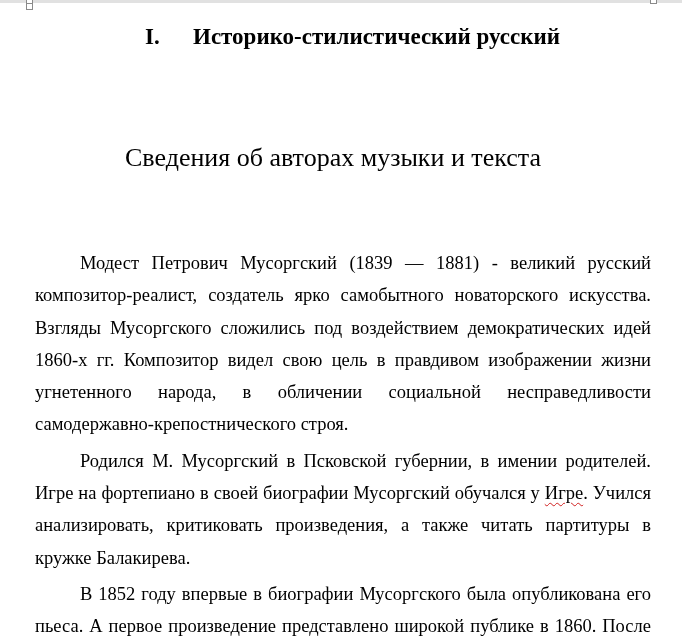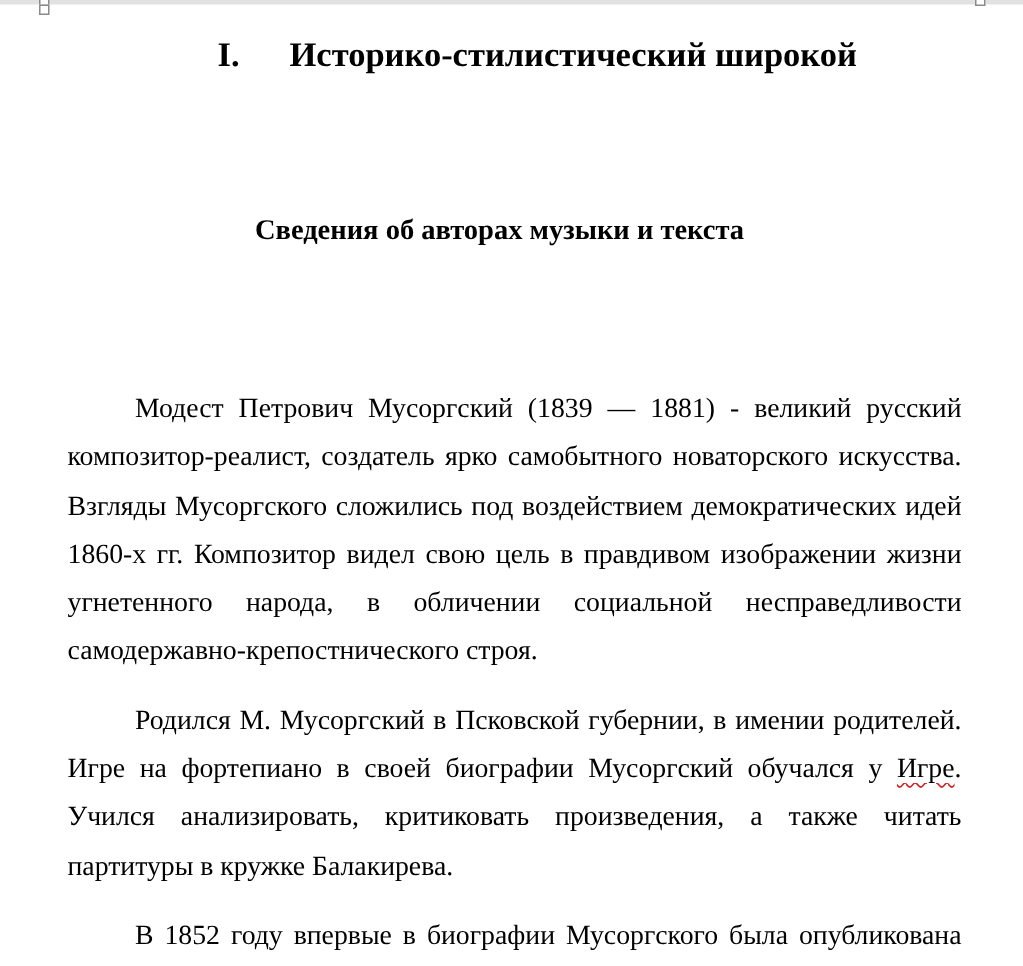--- a/index.html
+++ b/index.html
@@ -22,44 +22,44 @@
   .handle.left2 { left: 26px; top: 3px; }
   .handle.right { left: 650px; top: -3px; }
   .page { position: absolute; left: 31px; top: 0; width: 624px; }
   .h1 {
     position: absolute; top: 24px; left: 114px;
     font-weight: bold; font-size: 23px; white-space: nowrap;
   }
   .h1 .num { display: inline-block; width: 48px; }
   .h2 {
     position: absolute; top: 143px; left: 0; width: 604px; text-align: center;
-    font-weight: bold; font-size: 19px; white-space: nowrap;
+    font-weight: normal; font-size: 26px; white-space: nowrap;
   }
   .body-text {
     position: absolute; top: 243px; left: 0; width: 624px;
     font-size: 18.5px; line-height: 32.3px;
   }
-  .para { margin: 14px; text-align: justify; text-indent: 45px; }
+  .para { margin: 4px; text-align: justify; text-indent: 45px; }
   .spell {
     text-decoration: underline wavy #d02020;
     text-decoration-thickness: 1px;
     text-underline-offset: 3px;
   }
 </style>
 </head>
 <body>
 
 <div class="topbar"></div>
 <div class="handle left1"></div>
 <div class="handle left2"></div>
 <div class="handle right"></div>
 
 <div class="page">
   <div class="h1">
-    <span class="num">I.</span><span>Историко-стилистический широкой</span>
+    <span class="num">I.</span><span>Историко-стилистический русский</span>
   </div>
 
   <div class="h2">Сведения об авторах музыки и текста</div>
 
   <div class="body-text">
     <p class="para">Модест Петрович Мусоргский (1839 — 1881) - великий русский композитор-реалист, создатель ярко самобытного новаторского искусства. Взгляды Мусоргского сложились под воздействием демократических идей 1860-х гг. Композитор видел свою цель в правдивом изображении жизни угнетенного народа, в обличении социальной несправедливости самодержавно-крепостнического строя.</p>
     <p class="para"><span>Родился М. Мусоргский в Псковской губернии, в имении родителей. Игре на фортепиано в своей биографии Мусоргский обучался у </span><span class="spell">Игре</span><span>. Учился анализировать, критиковать произведения, а также читать партитуры в кружке Балакирева.</span></p>
     <p class="para">В 1852 году впервые в биографии Мусоргского была опубликована его пьеса. А первое произведение представлено широкой публике в 1860. После этого композитор сочинил несколько романсов. Однако наиболее известен</p>
   </div>
 </div>

